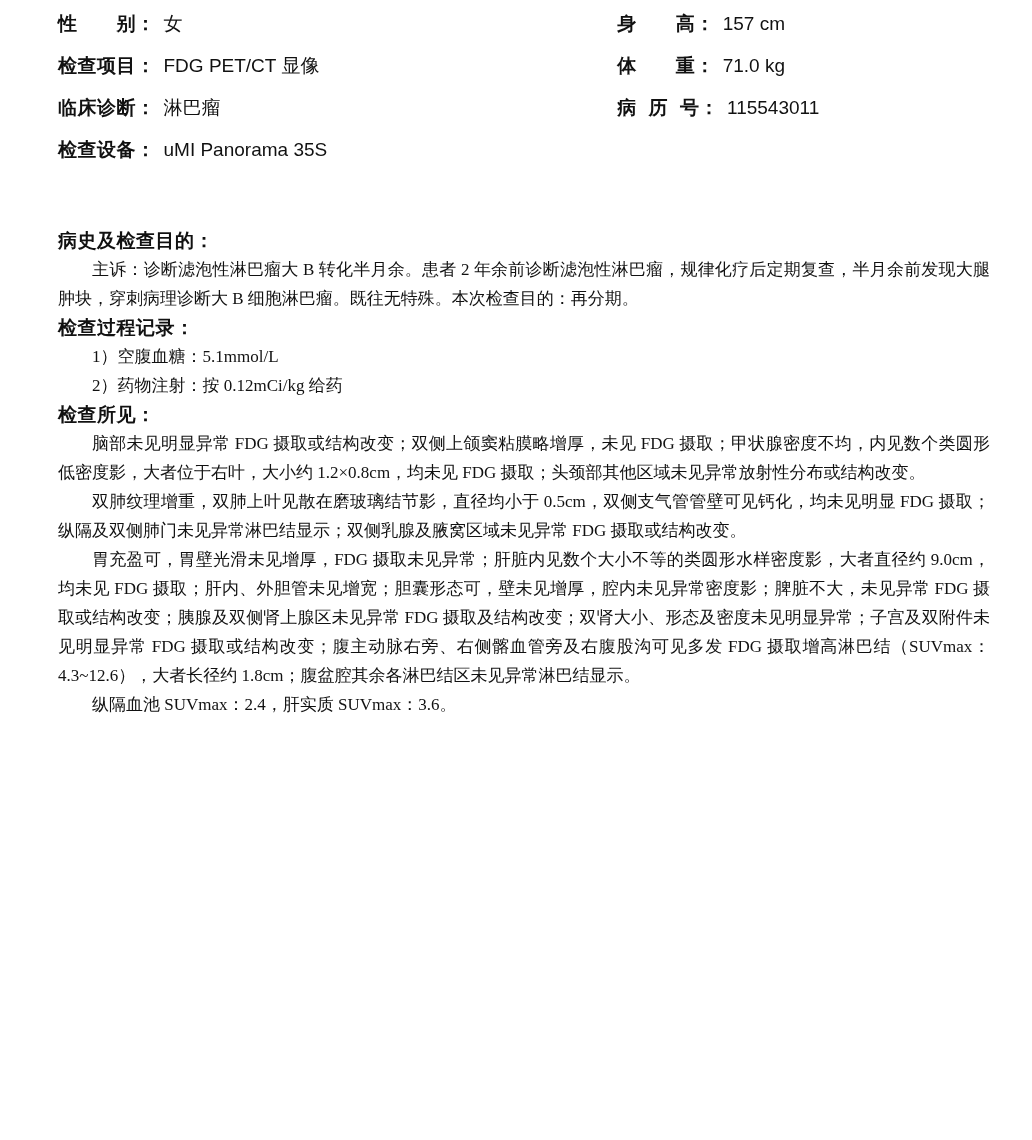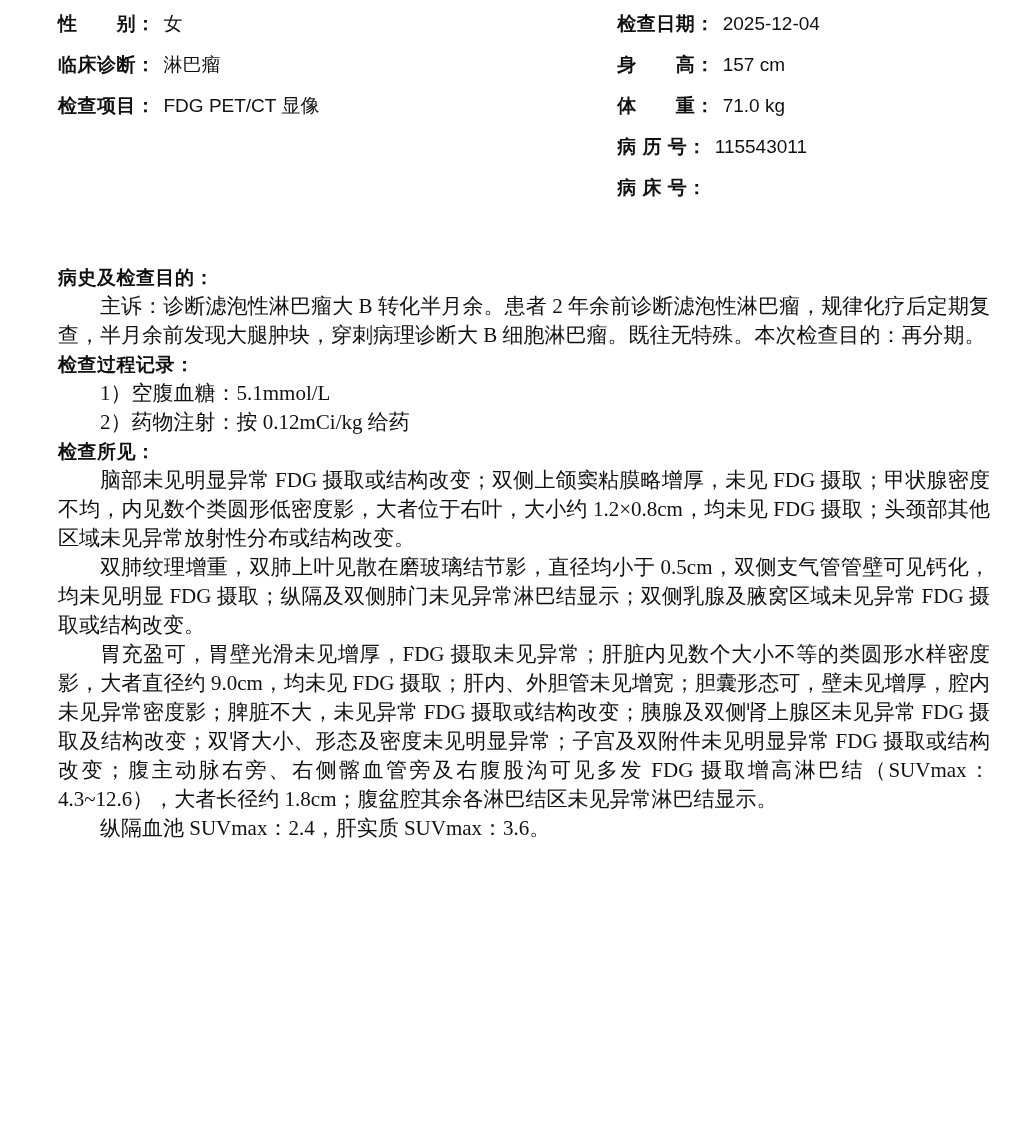--- a/index.html
+++ b/index.html
@@ -25,79 +25,76 @@
   .info-col { display: flex; flex-direction: column; }
   .info-col.left  { width: 60%; }
   .info-col.right { width: 40%; }
   .field-row {
     font-size: 19px;
     line-height: 20px;
     margin-bottom: 21px;
     white-space: nowrap;
   }
   .flabel {
-    font-family: Liberation Sans, sans-serif;
+    font-family: Liberation Mono, monospace;
     font-weight: 700;
     letter-spacing: 0.5px;
   }
   .fvalue {
     margin-left: 8px;
     font-family: "Liberation Sans", "DejaVu Sans", sans-serif;
     font-weight: 400;
   }
   
   .section { width: 100%; }
   .section-heading {
     font-family: Liberation Serif, serif;
     font-size: 19px;
     font-weight: 700;
     line-height: 29px;
     letter-spacing: 0.5px;
   }
   .section p {
-    font-size: 21px;
+    font-size: 17px;
     line-height: 29px;
     text-align: justify;
     text-indent: 2em;
   }
   .section-history  { margin-top: 44px; }
   .section-findings { }
 </style>
 </head>
 <body>
 
 <div class="page">
 
   <div class="info-header">
     <div class="info-col left">
       <div class="field-row">
         <span class="flabel">性　　别：</span><span class="fvalue">女</span>
       </div>
       <div class="field-row">
+        <span class="flabel">检查项目：</span><span class="fvalue">FDG PET/CT 显像</span>
+      </div>
+      <div class="field-row">
         <span class="flabel">临床诊断：</span><span class="fvalue">淋巴瘤</span>
       </div>
       <div class="field-row">
-        <span class="flabel">检查项目：</span><span class="fvalue">FDG PET/CT 显像</span>
+        <span class="flabel">检查设备：</span><span class="fvalue">uMI Panorama 35S</span>
       </div>
     </div>
     <div class="info-col right">
-      <div class="field-row">
-        <span class="flabel">检查日期：</span><span class="fvalue">2025-12-04</span>
-      </div>
       <div class="field-row">
         <span class="flabel">身　　高：</span><span class="fvalue">157 cm</span>
       </div>
       <div class="field-row">
         <span class="flabel">体　　重：</span><span class="fvalue">71.0 kg</span>
       </div>
       <div class="field-row">
         <span class="flabel">病 历 号：</span><span class="fvalue">115543011</span>
-      </div>
-      <div class="field-row">
-        <span class="flabel">病 床 号：</span><span class="fvalue"></span>
       </div>
     </div>
   </div>
 
   <div class="section section-history">
     <div class="section-heading">病史及检查目的：</div>
     <p>主诉：诊断滤泡性淋巴瘤大 B 转化半月余。患者 2 年余前诊断滤泡性淋巴瘤，规律化疗后定期复查，半月余前发现大腿肿块，穿刺病理诊断大 B 细胞淋巴瘤。既往无特殊。本次检查目的：再分期。</p>
   </div>
 
   <div class="section">

